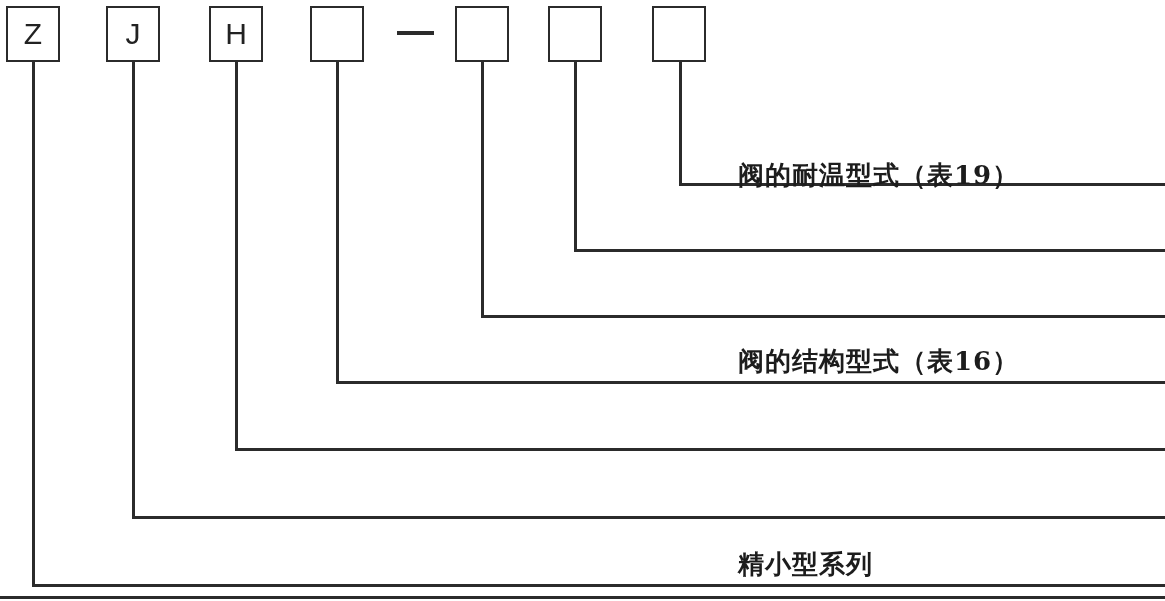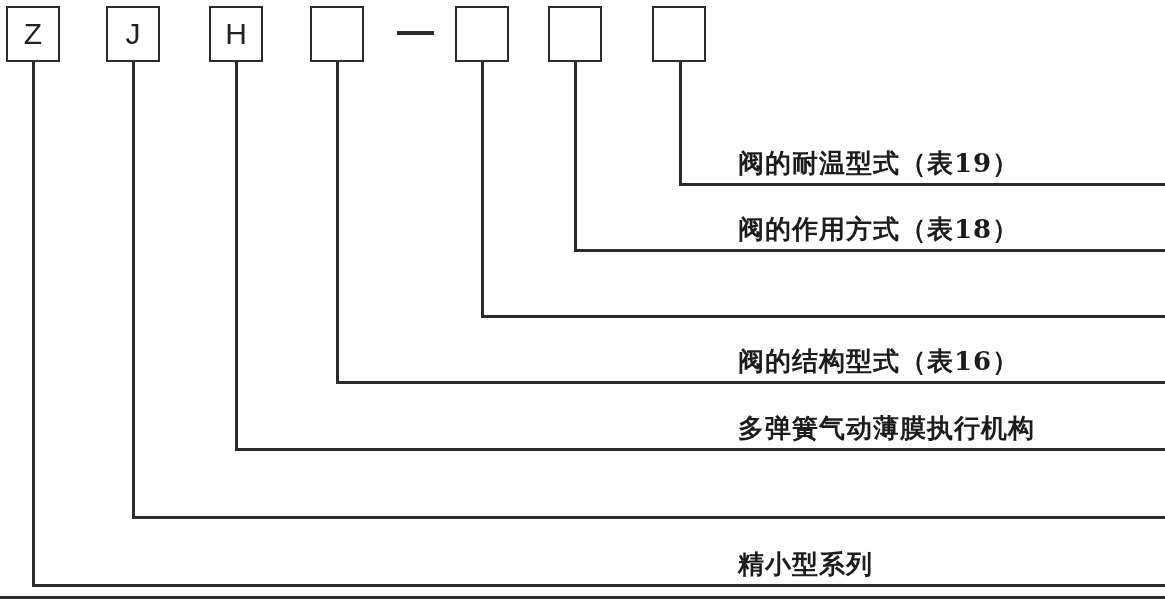--- a/index.html
+++ b/index.html
@@ -93,36 +93,34 @@
   </div>
   <div class="code-box" style="left:548px">
     <span></span>
   </div>
   <div class="code-box" style="left:652px">
     <span></span>
   </div>
 
   <div class="vline" style="left:679px; top:62px; height:124px"></div>
   <div class="hline" style="left:679px; top:183px; width:486px"></div>
-  <div class="row-label" style="top:146px">阀的耐温型式（表19）</div>
+  <div class="row-label" style="top:158px">阀的耐温型式（表19）</div>
 
   <div class="vline" style="left:574px; top:62px; height:190px"></div>
   <div class="hline" style="left:574px; top:249px; width:591px"></div>
-  <div class="row-label" style="top:212px">阀的作用方式（表18）</div>
 
   <div class="vline" style="left:481px; top:62px; height:256px"></div>
   <div class="hline" style="left:481px; top:315px; width:684px"></div>
 
   <div class="vline" style="left:336px; top:62px; height:322px"></div>
   <div class="hline" style="left:336px; top:381px; width:829px"></div>
   <div class="row-label" style="top:344px">阀的结构型式（表16）</div>
 
   <div class="vline" style="left:235px; top:62px; height:389px"></div>
   <div class="hline" style="left:235px; top:448px; width:930px"></div>
-  <div class="row-label" style="top:411px">多弹簧气动薄膜执行机构</div>
 
   <div class="vline" style="left:132px; top:62px; height:457px"></div>
   <div class="hline" style="left:132px; top:516px; width:1033px"></div>
 
   <div class="vline" style="left:32px; top:62px; height:525px"></div>
   <div class="hline" style="left:32px; top:584px; width:1133px"></div>
   <div class="row-label" style="top:547px">精小型系列</div>
 
   <div class="bottom-line"></div>
 

